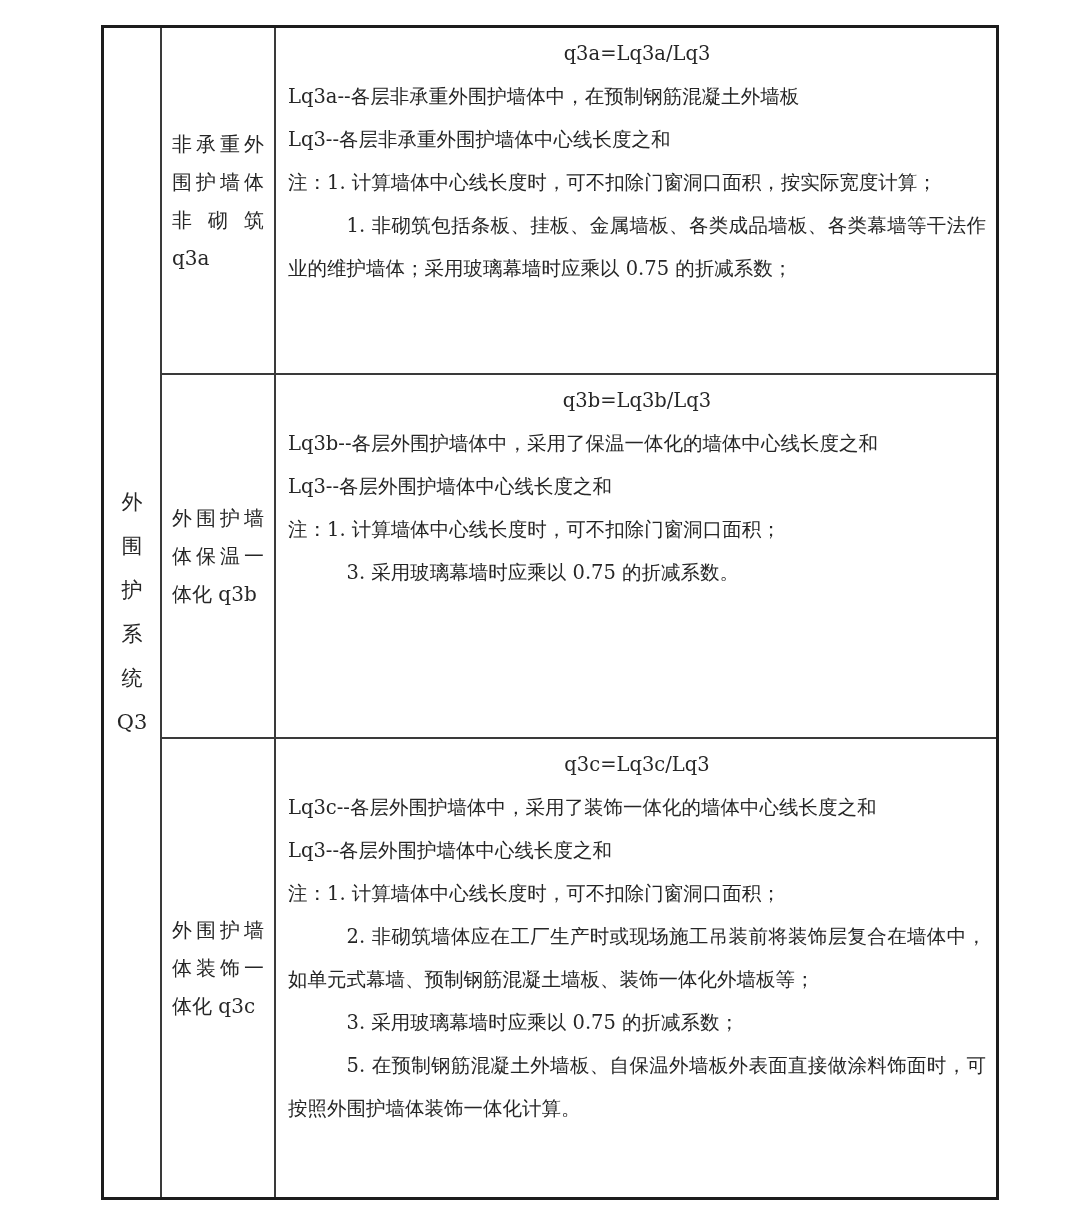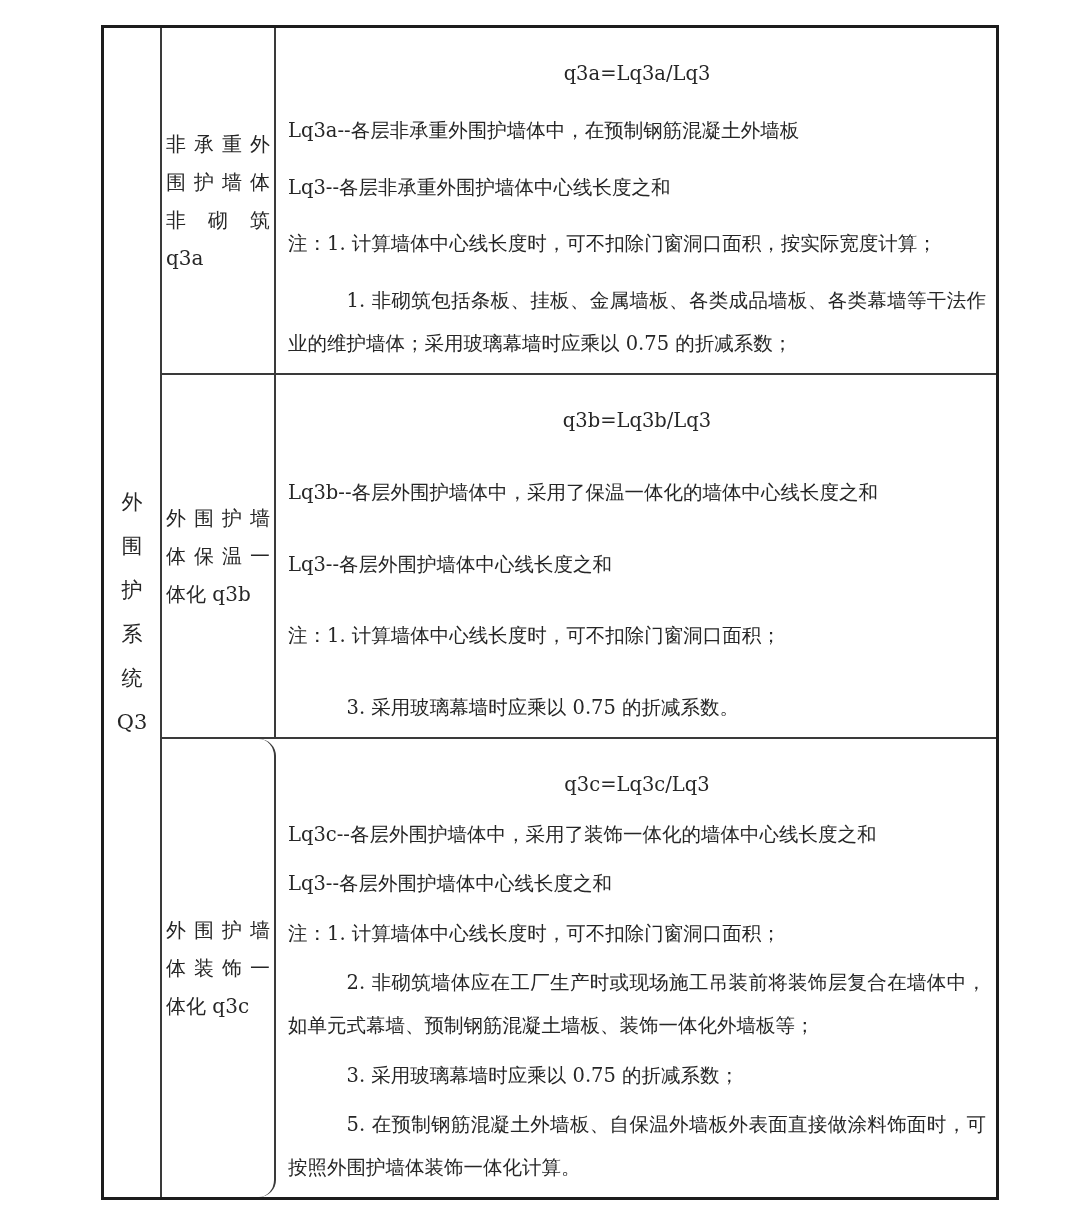--- a/index.html
+++ b/index.html
@@ -41,45 +41,45 @@
     font-size: 21px;
     letter-spacing: 0;
   }
   .group-char { line-height: 1; white-space: nowrap; }
 
   
   .label-cell {
     grid-column: 2;
     display: flex;
     align-items: center;
-    padding: 0 4px;
+    padding: 0 10px;
     font-size: 20px;
   }
   .label-lines { width: 100%; line-height: 38px; }
   .label-line { text-align: justify; }
   .label-line.jl { text-align-last: justify; }
   .label-line.left { text-align: center; text-align-last: left; }
 
   
   .content-cell {
     grid-column: 3;
     display: flex;
     flex-direction: column;
-    justify-content: space-between;
-    padding: 24px 10px 8px 12px;
+    justify-content: flex-start;
+    padding: 4px 10px 8px 12px;
     font-size: 19.5px;
     line-height: 43px;
   }
   .formula { text-align: center; }
   .para { text-align: justify; }
   .para.indent { text-indent: 3em; }
 
   .r1 { grid-row: 1; }
   .r2 { grid-row: 2; }
-  .r3 { grid-row: 3; border-radius: 17px; }
+  .r3 { grid-row: 3; }
 </style>
 </head>
 <body>
 
 <div class="page">
   <div class="score-table">
 
     <div class="cell group-cell inner-r">
       <div class="group-char">外</div>
       <div class="group-char">围</div>

